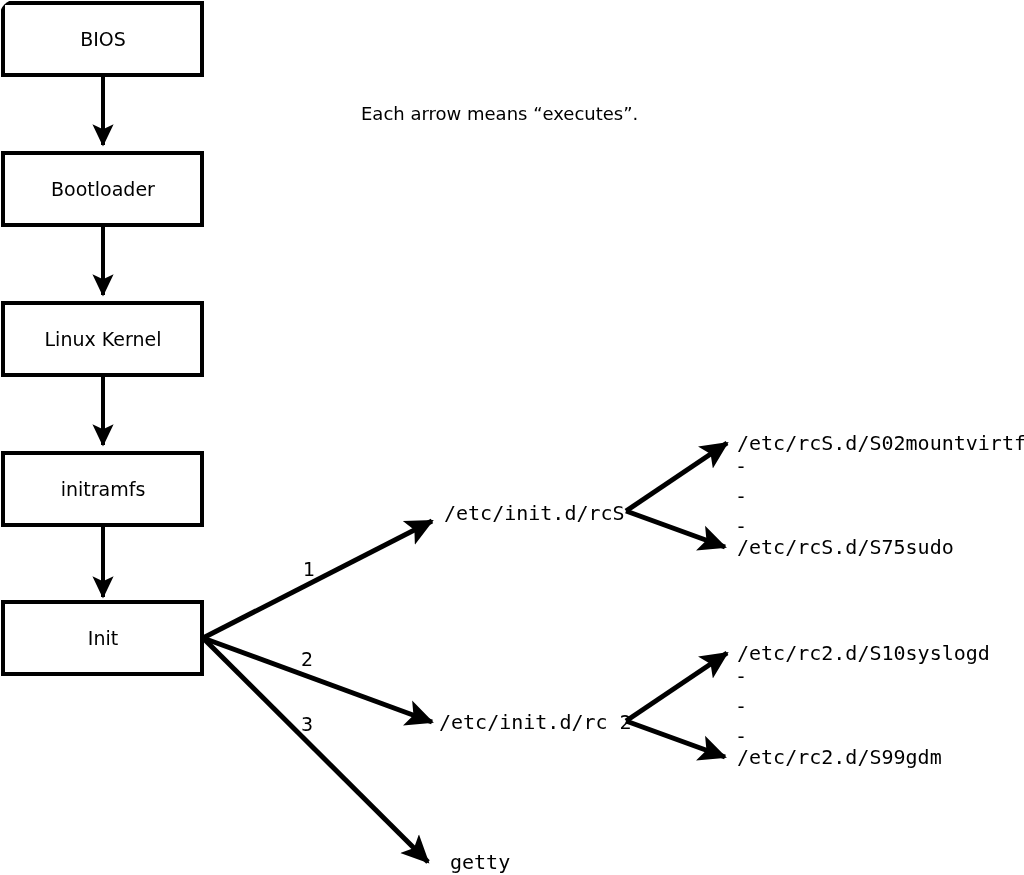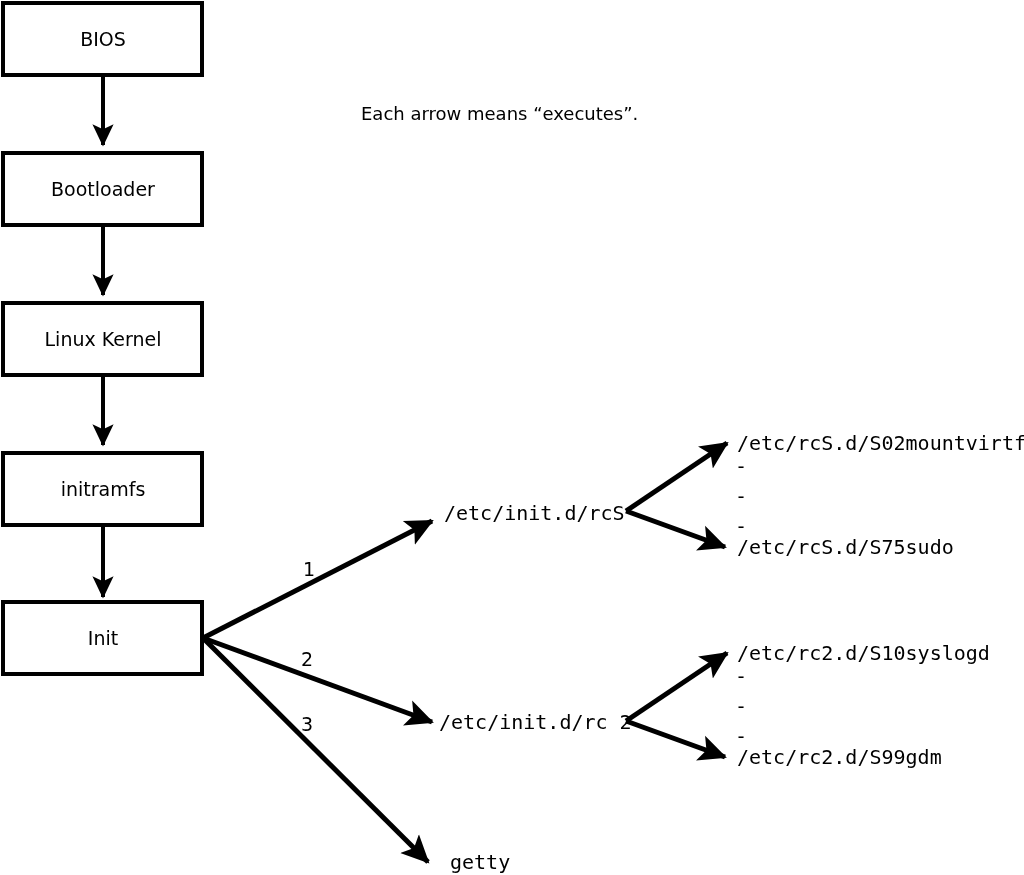--- a/index.html
+++ b/index.html
@@ -8,20 +8,21 @@
     padding: 0;
     background: #ffffff;
   }
   #canvas {
     position: relative;
     width: 1024px;
     height: 875px;
     background: #ffffff;
     overflow: hidden;
     font-family: "DejaVu Sans", sans-serif;
+    border-radius: 15px;
   }
   #diagram-svg {
     position: absolute;
     left: 0;
     top: 0;
     width: 1024px;
     height: 875px;
   }
   .box-rect {
     fill: #ffffff;

